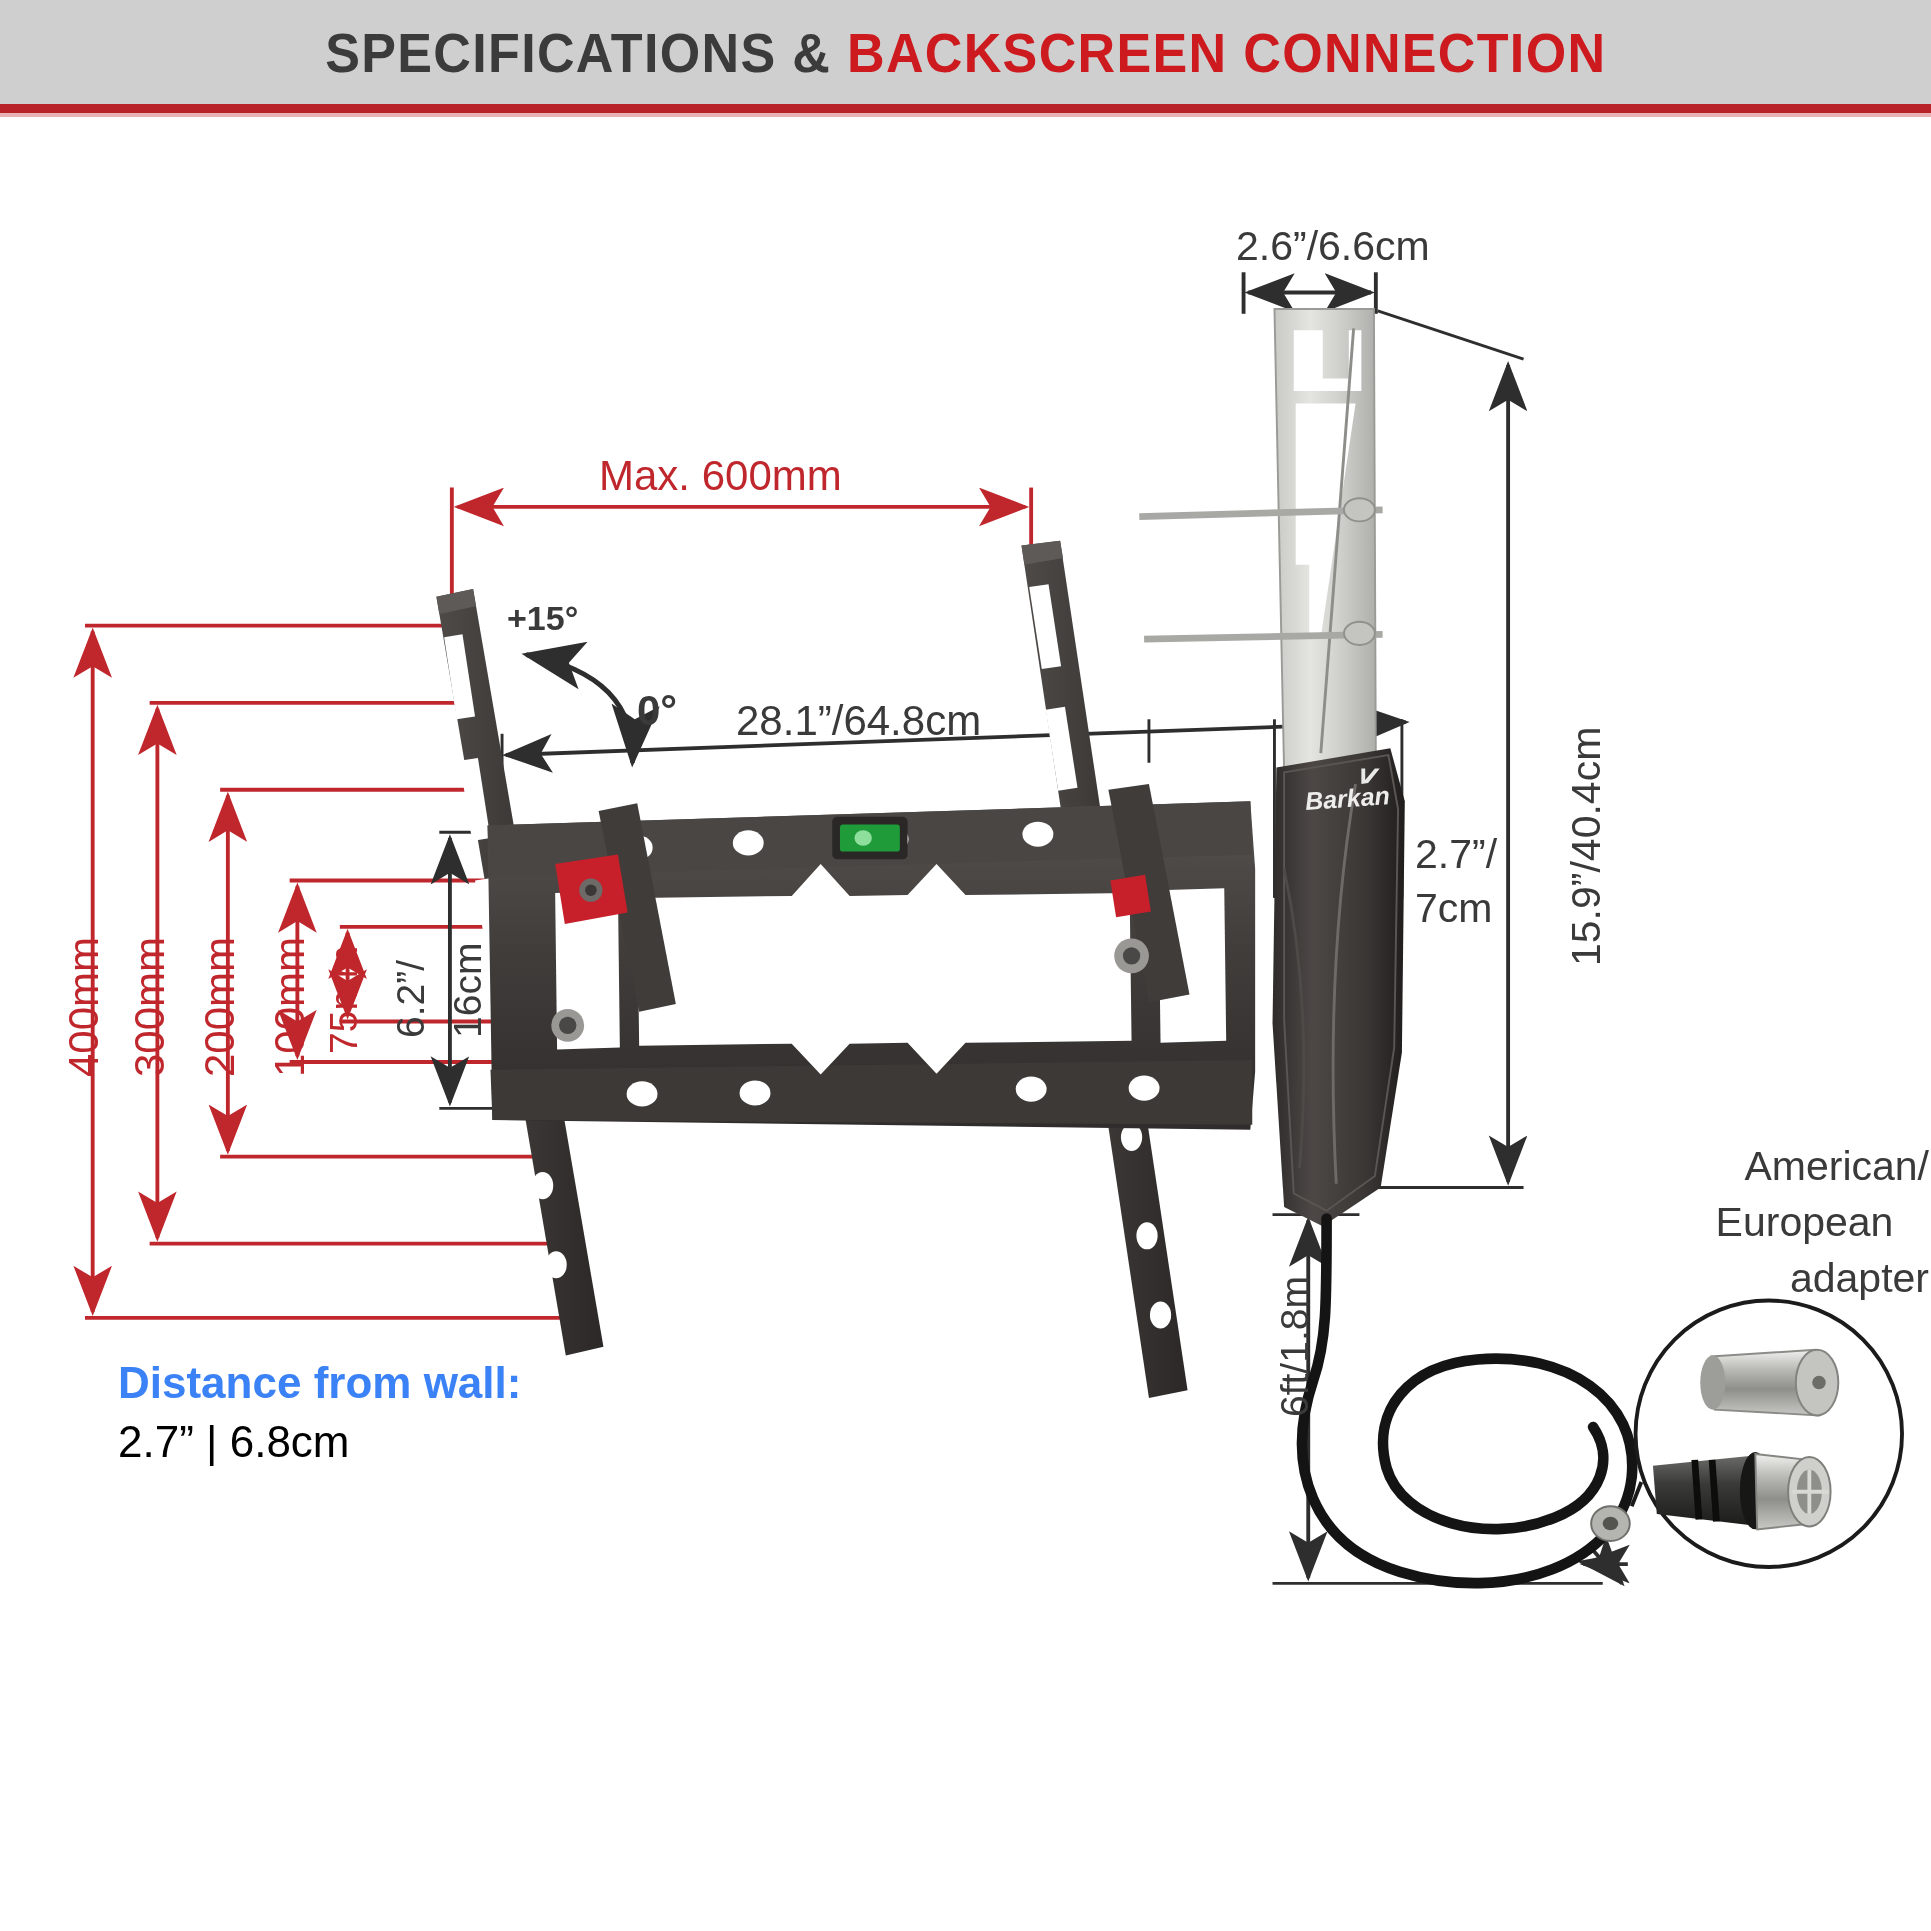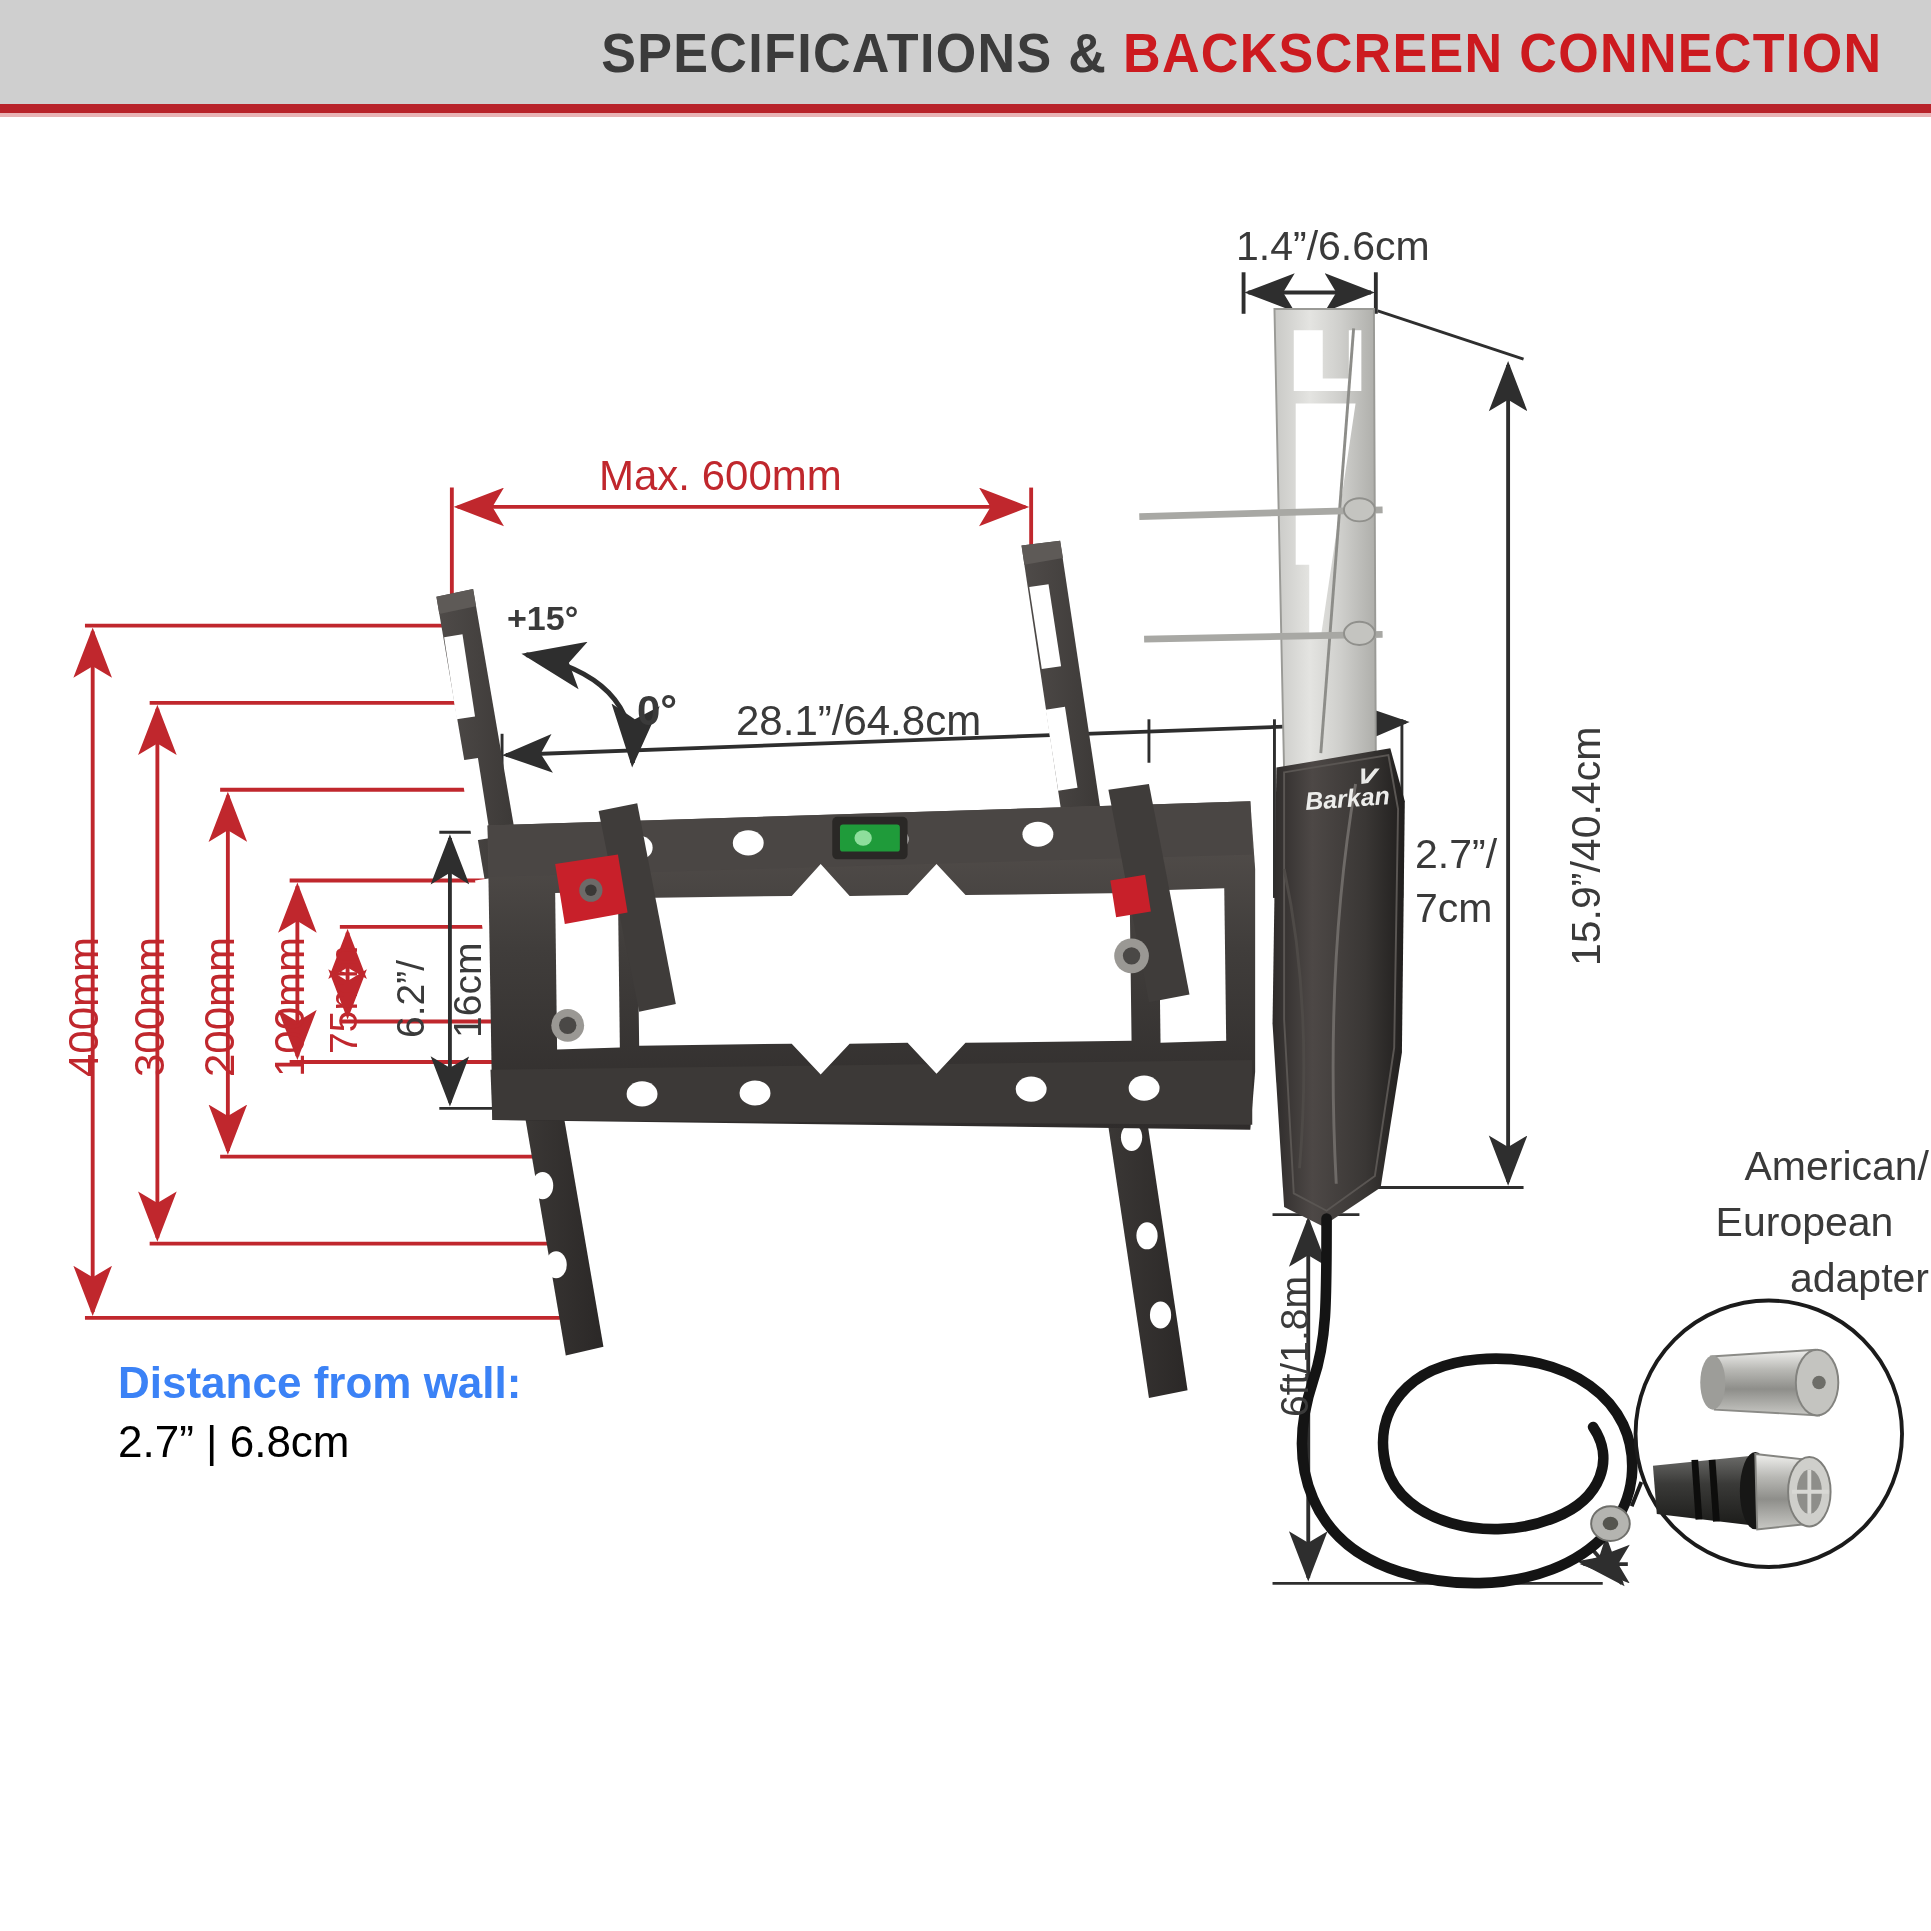--- a/index.html
+++ b/index.html
@@ -8,21 +8,21 @@
     background: #ffffff;
     font-family: "Liberation Sans", sans-serif;
     overflow: hidden;
   }
   #page { position: relative; width: 1931px; height: 1931px; background: #fff; }
 
   
   .header {
     position: absolute; left: 0; top: 0; width: 1931px; height: 104px;
     background: #cfcfcf;
-    display: flex; align-items: center; justify-content: flex-end;
+    display: flex; align-items: center; justify-content: center;
   }
   .header-title {
     font-family: "Liberation Sans Narrow", "Liberation Sans", sans-serif;
     font-size: 56px; font-weight: bold; letter-spacing: 1.4px;
     white-space: nowrap;
     transform: scaleX(0.93);
   }
   .ht-dark { color: #3b3b3b; }
   .ht-red  { color: #cc1a1f; }
   .header-rule {
@@ -338,21 +338,21 @@
         <ellipse cx="1818" cy="1544" rx="16" ry="40" fill="#171716"></ellipse>
         <path d="M1818,1506 L1872,1512 L1876,1578 L1820,1584 Z" fill="url(#gConn)" stroke="#858581" stroke-width="2"></path>
         <ellipse cx="1874" cy="1545" rx="22" ry="36" fill="#cfcfcb" stroke="#7e7e7a" stroke-width="2"></ellipse>
         <ellipse cx="1874" cy="1545" rx="13" ry="23" fill="#8e8e8a"></ellipse>
         <line x1="1874" y1="1522" x2="1874" y2="1568" stroke="#d8d8d4" stroke-width="4"></line>
         <line x1="1856" y1="1545" x2="1894" y2="1545" stroke="#d8d8d4" stroke-width="4"></line>
       </g>
     </g>
   </svg>
 
-  <div class="lbl" style="left:1236px; top:224px; font-size:41px;">1.4”/6.6cm</div>
+  <div class="lbl" style="left:1236px; top:224px; font-size:41px;">2.6”/6.6cm</div>
 
   <div class="lbl rot90" style="left:1564px; top:966px; font-size:41px;">15.9”/40.4cm</div>
 
   <div class="lbl" style="left:1415px; top:832px; font-size:41px;">2.7”/</div>
   <div class="lbl" style="left:1415px; top:886px; font-size:41px;">7cm</div>
 
   <div class="lbl red" style="left:599px; top:452px; font-size:42px;">Max. 600mm</div>
 
   <div class="lbl" style="left:507px; top:599px; font-size:34px; font-weight:bold;">+15°</div>
 

